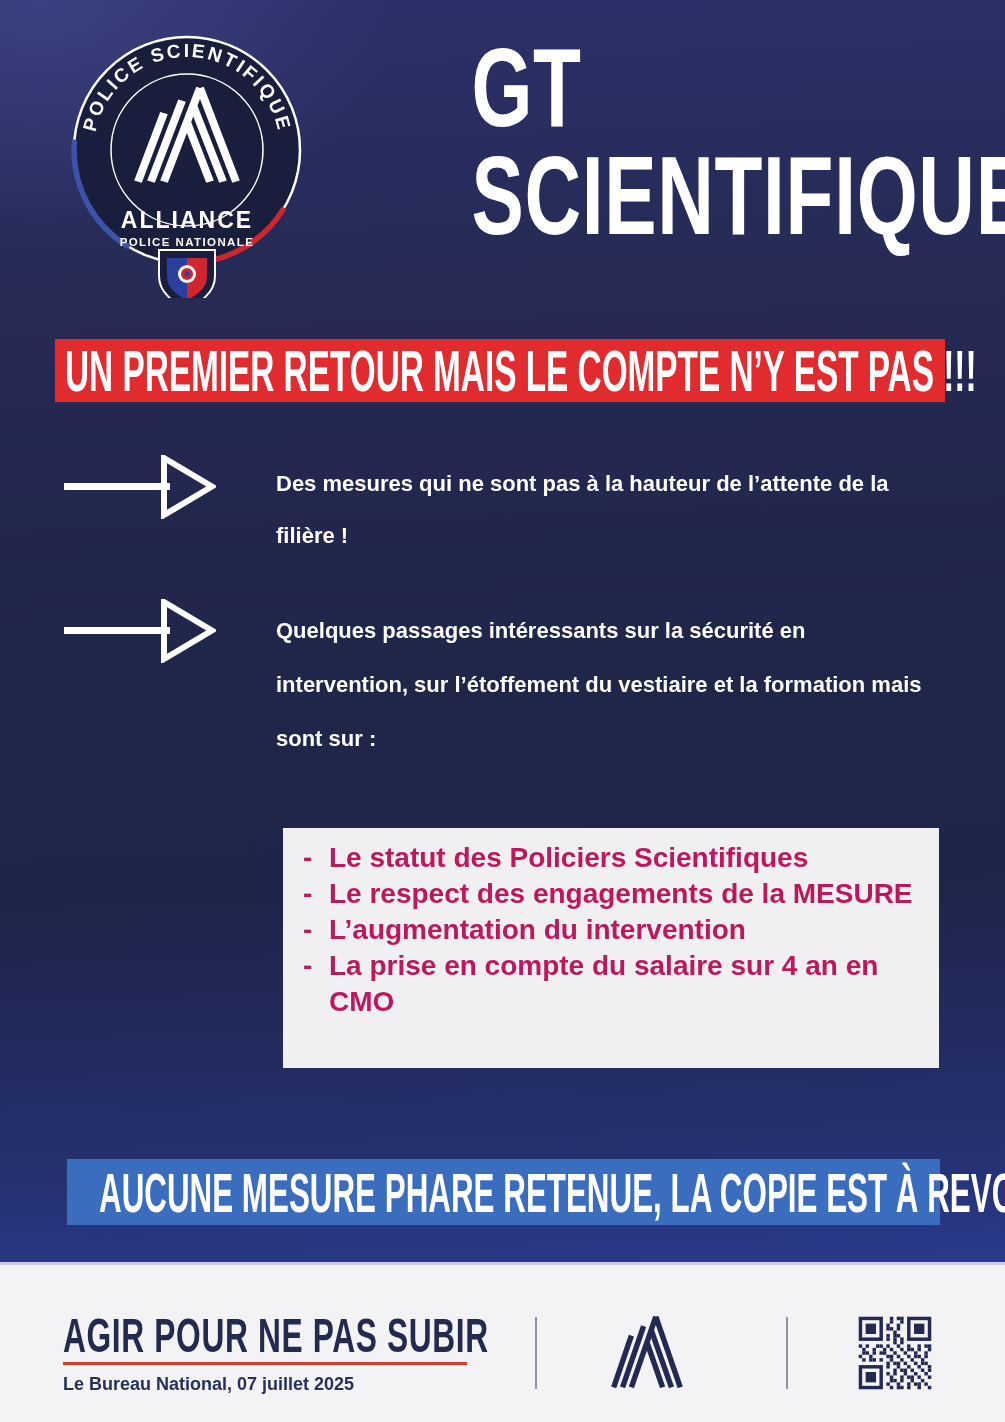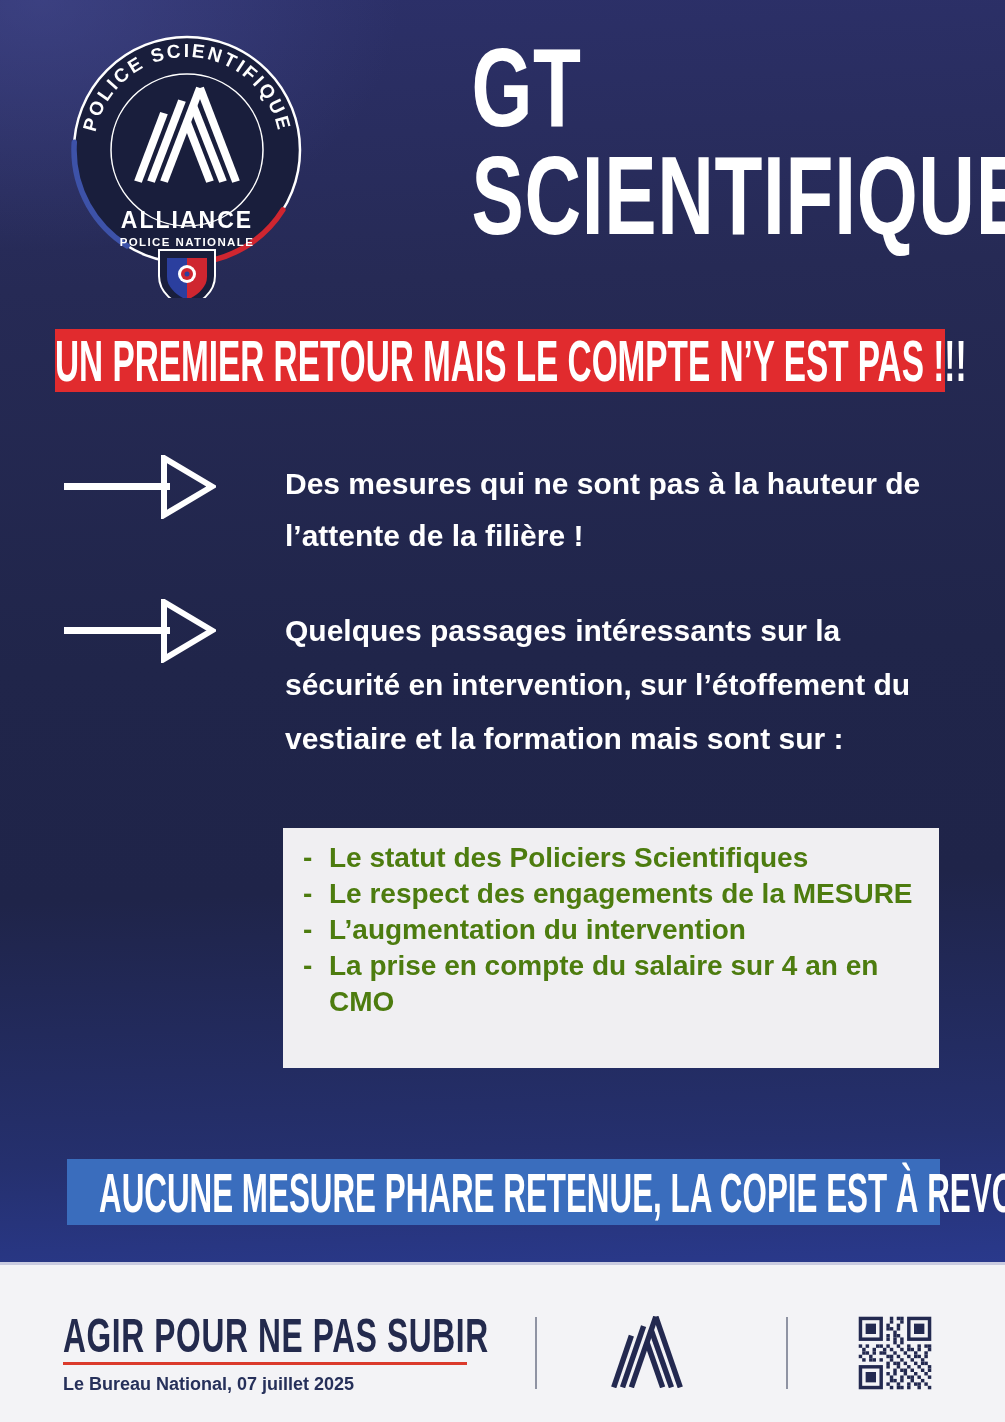--- a/index.html
+++ b/index.html
@@ -13,35 +13,35 @@
   .cond { display:inline-block; white-space:nowrap; font-weight:700; transform-origin:left center; }
 
   
   .badge { position:absolute; left:64px; top:30px; width:248px; height:268px; }
 
   
   .title { position:absolute; left:352px; top:34px; color:#fff; }
   .title .line { display:block; font-size:112px; line-height:108px; letter-spacing:1px; transform:scaleX(.70); }
 
   
-  .banner-red { position:absolute; left:55px; top:329px; width:890px; height:63px;
-    background:#e12b2e; display:flex; align-items:center; }
+  .banner-red { position:absolute; left:55px; top:339px; width:890px; height:63px;
+    background:#e12b2e; display:flex; align-items:center; padding-left:10px; }
   .banner-red .cond { font-size:57px; color:#fff; transform:scaleX(.585); letter-spacing:0; }
 
   
   .arrow { position:absolute; left:64px; width:152px; height:64px; }
   .arrow1 { top:455px; } .arrow2 { top:599px; }
-  .bullet-text { position:absolute; left:285px; width:660px; color:#fff; font-weight:700; font-size:30px; }
+  .bullet-text { position:absolute; left:276px; width:660px; color:#fff; font-weight:700; font-size:22px; }
   .bt1 { top:458px; line-height:52px; }
   .bt2 { top:604px; line-height:54px; }
 
   
   .whitebox { position:absolute; left:283px; top:828px; width:656px; height:240px;
     background:#f0eff2; padding:12px 12px 12px 20px; }
-  .whitebox .item { display:flex; color:#4d7c0f; font-weight:700; font-size:28px; line-height:36px; }
+  .whitebox .item { display:flex; color:#be185d; font-weight:700; font-size:28px; line-height:36px; }
   .whitebox .item .dash { flex:0 0 26px; }
   .whitebox .item .dash::before { content:"-"; }
 
   
   .banner-blue { position:absolute; left:67px; top:1159px; width:873px; height:66px;
     background:#3a6dbd; display:flex; align-items:center; padding-left:32px; }
   .banner-blue .cond { font-size:56px; color:#fff; transform:scaleX(.56); }
 
   
   .footer { position:absolute; left:0; top:1262px; width:1005px; height:160px;

